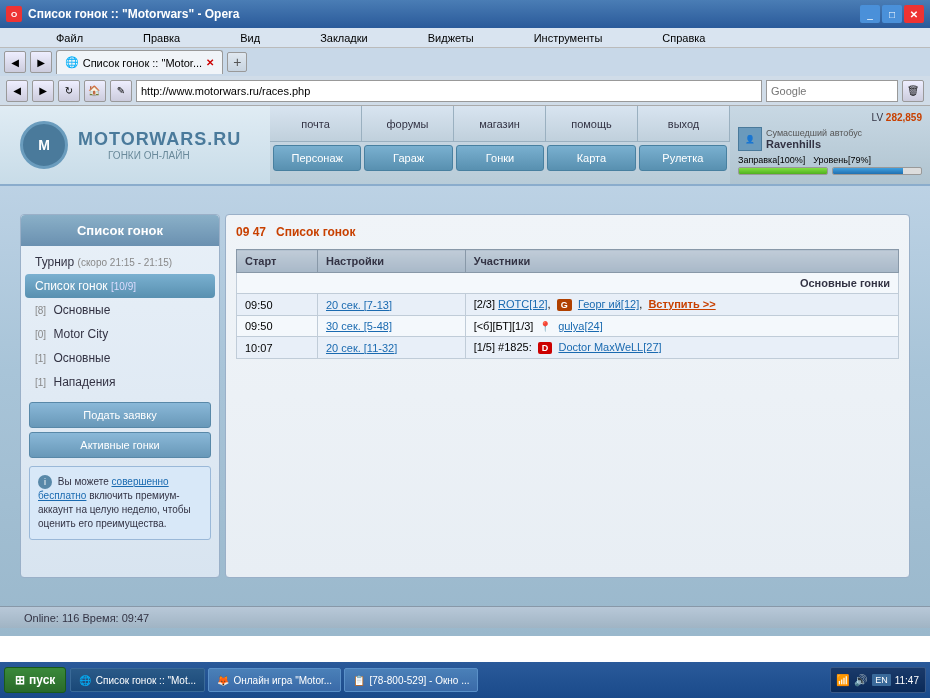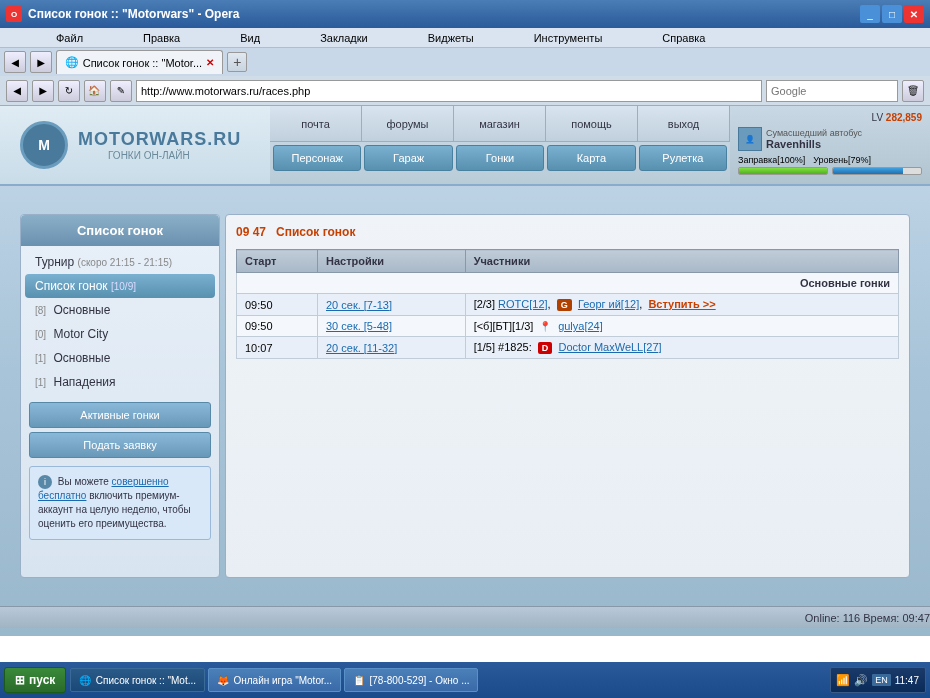--- a/index.html
+++ b/index.html
@@ -391,22 +391,22 @@
     .badge-g { background: #b04000; }
     .badge-d { background: #c00; }
     .pin-icon { color: #8a6a00; font-size: 10px; }
 
     
     .statusbar {
       background: linear-gradient(to bottom, #b8c8d8, #a0b4c4);
       height: 22px;
       display: flex;
       align-items: center;
-      justify-content: flex-end;
-      padding: 0 0;
+      justify-content: flex-start;
+      padding: 0 24px;
       font-size: 11px;
       color: #334;
       border-top: 1px solid #8898a8;
     }
 
     
     .taskbar {
       background: linear-gradient(to bottom, #2a5a9a 0%, #1a4a8a 100%);
       height: 36px;
       display: flex;
@@ -606,22 +606,22 @@
         </div>
         <div class="sidebar-item">
           <span class="sidebar-item-num">[1]</span>
           <span>Основные</span>
         </div>
         <div class="sidebar-item">
           <span class="sidebar-item-num">[1]</span>
           <span>Нападения</span>
         </div>
       </div>
+      <button class="sidebar-btn">Подать заявку</button>
       <button class="sidebar-btn">Активные гонки</button>
-      <button class="sidebar-btn">Подать заявку</button>
       <div class="sidebar-info">
         <span class="info-icon">i</span>
         <span>Вы можете </span><a class="link">совершенно бесплатно</a><span> включить премиум-аккаунт на целую неделю, чтобы оценить его преимущества.</span>
       </div>
     </div>
 
     <div class="race-panel">
       <div class="race-panel-title">
         <span>09 47</span>
         &nbsp;

